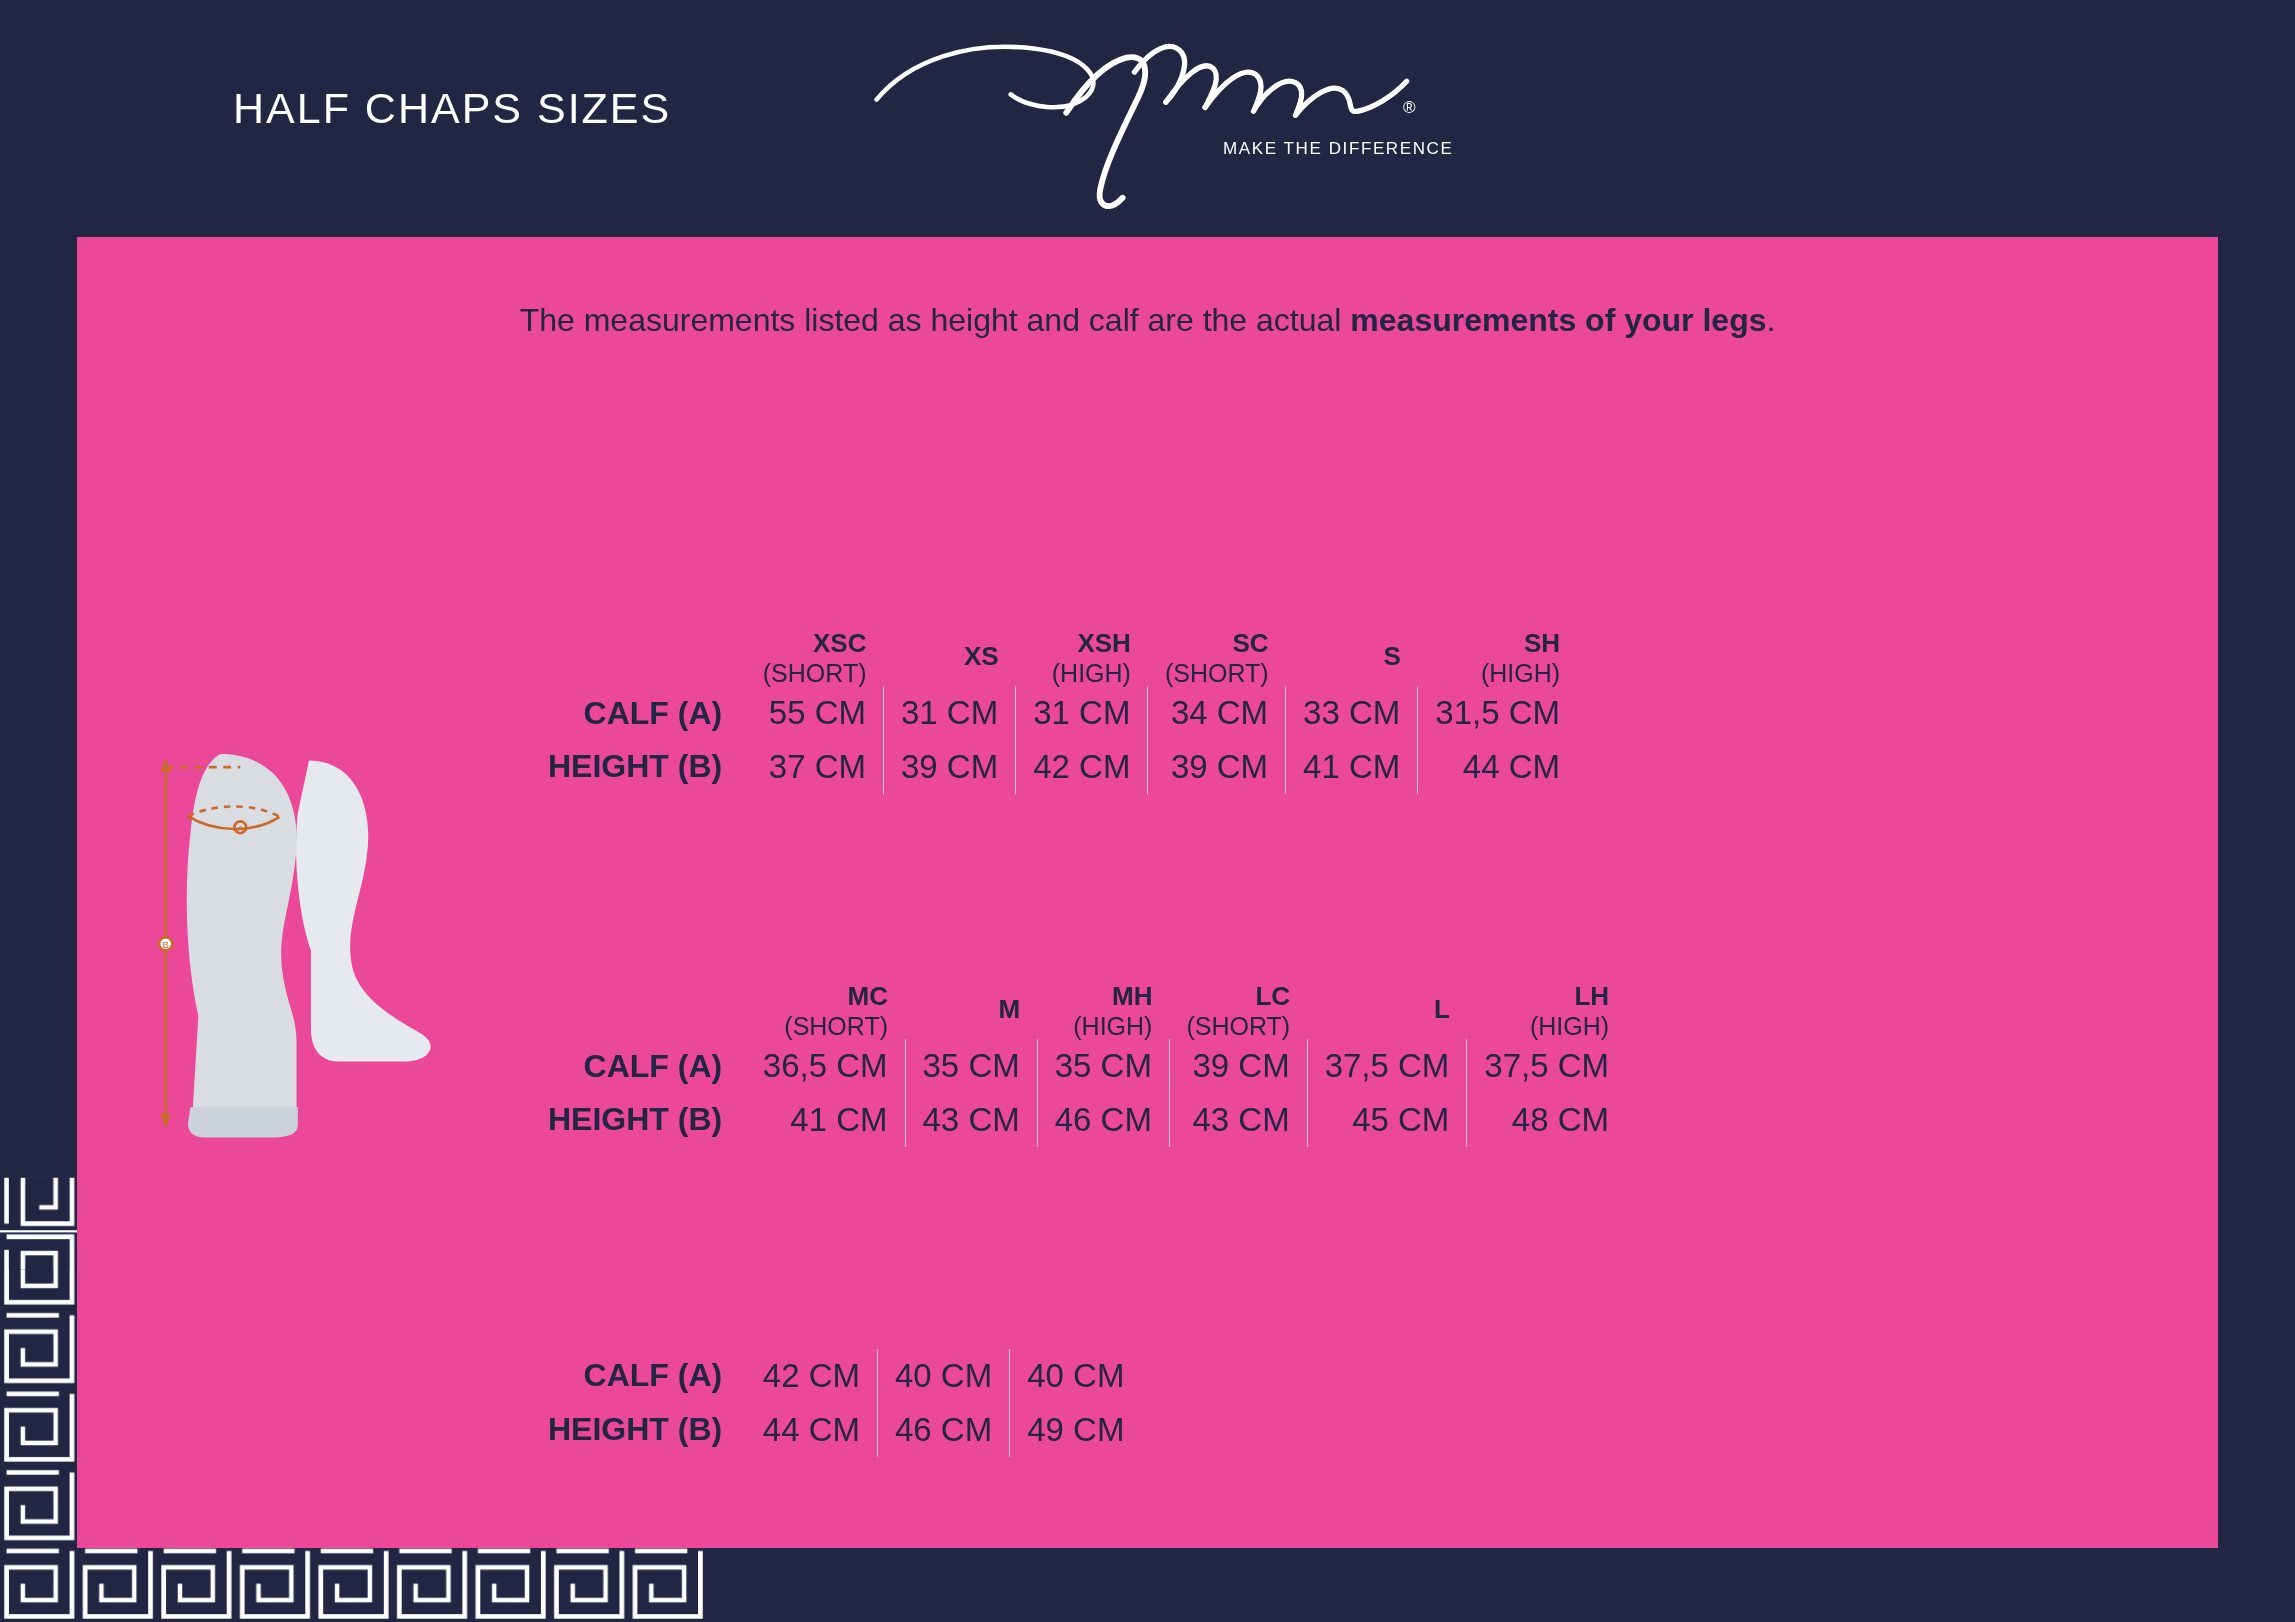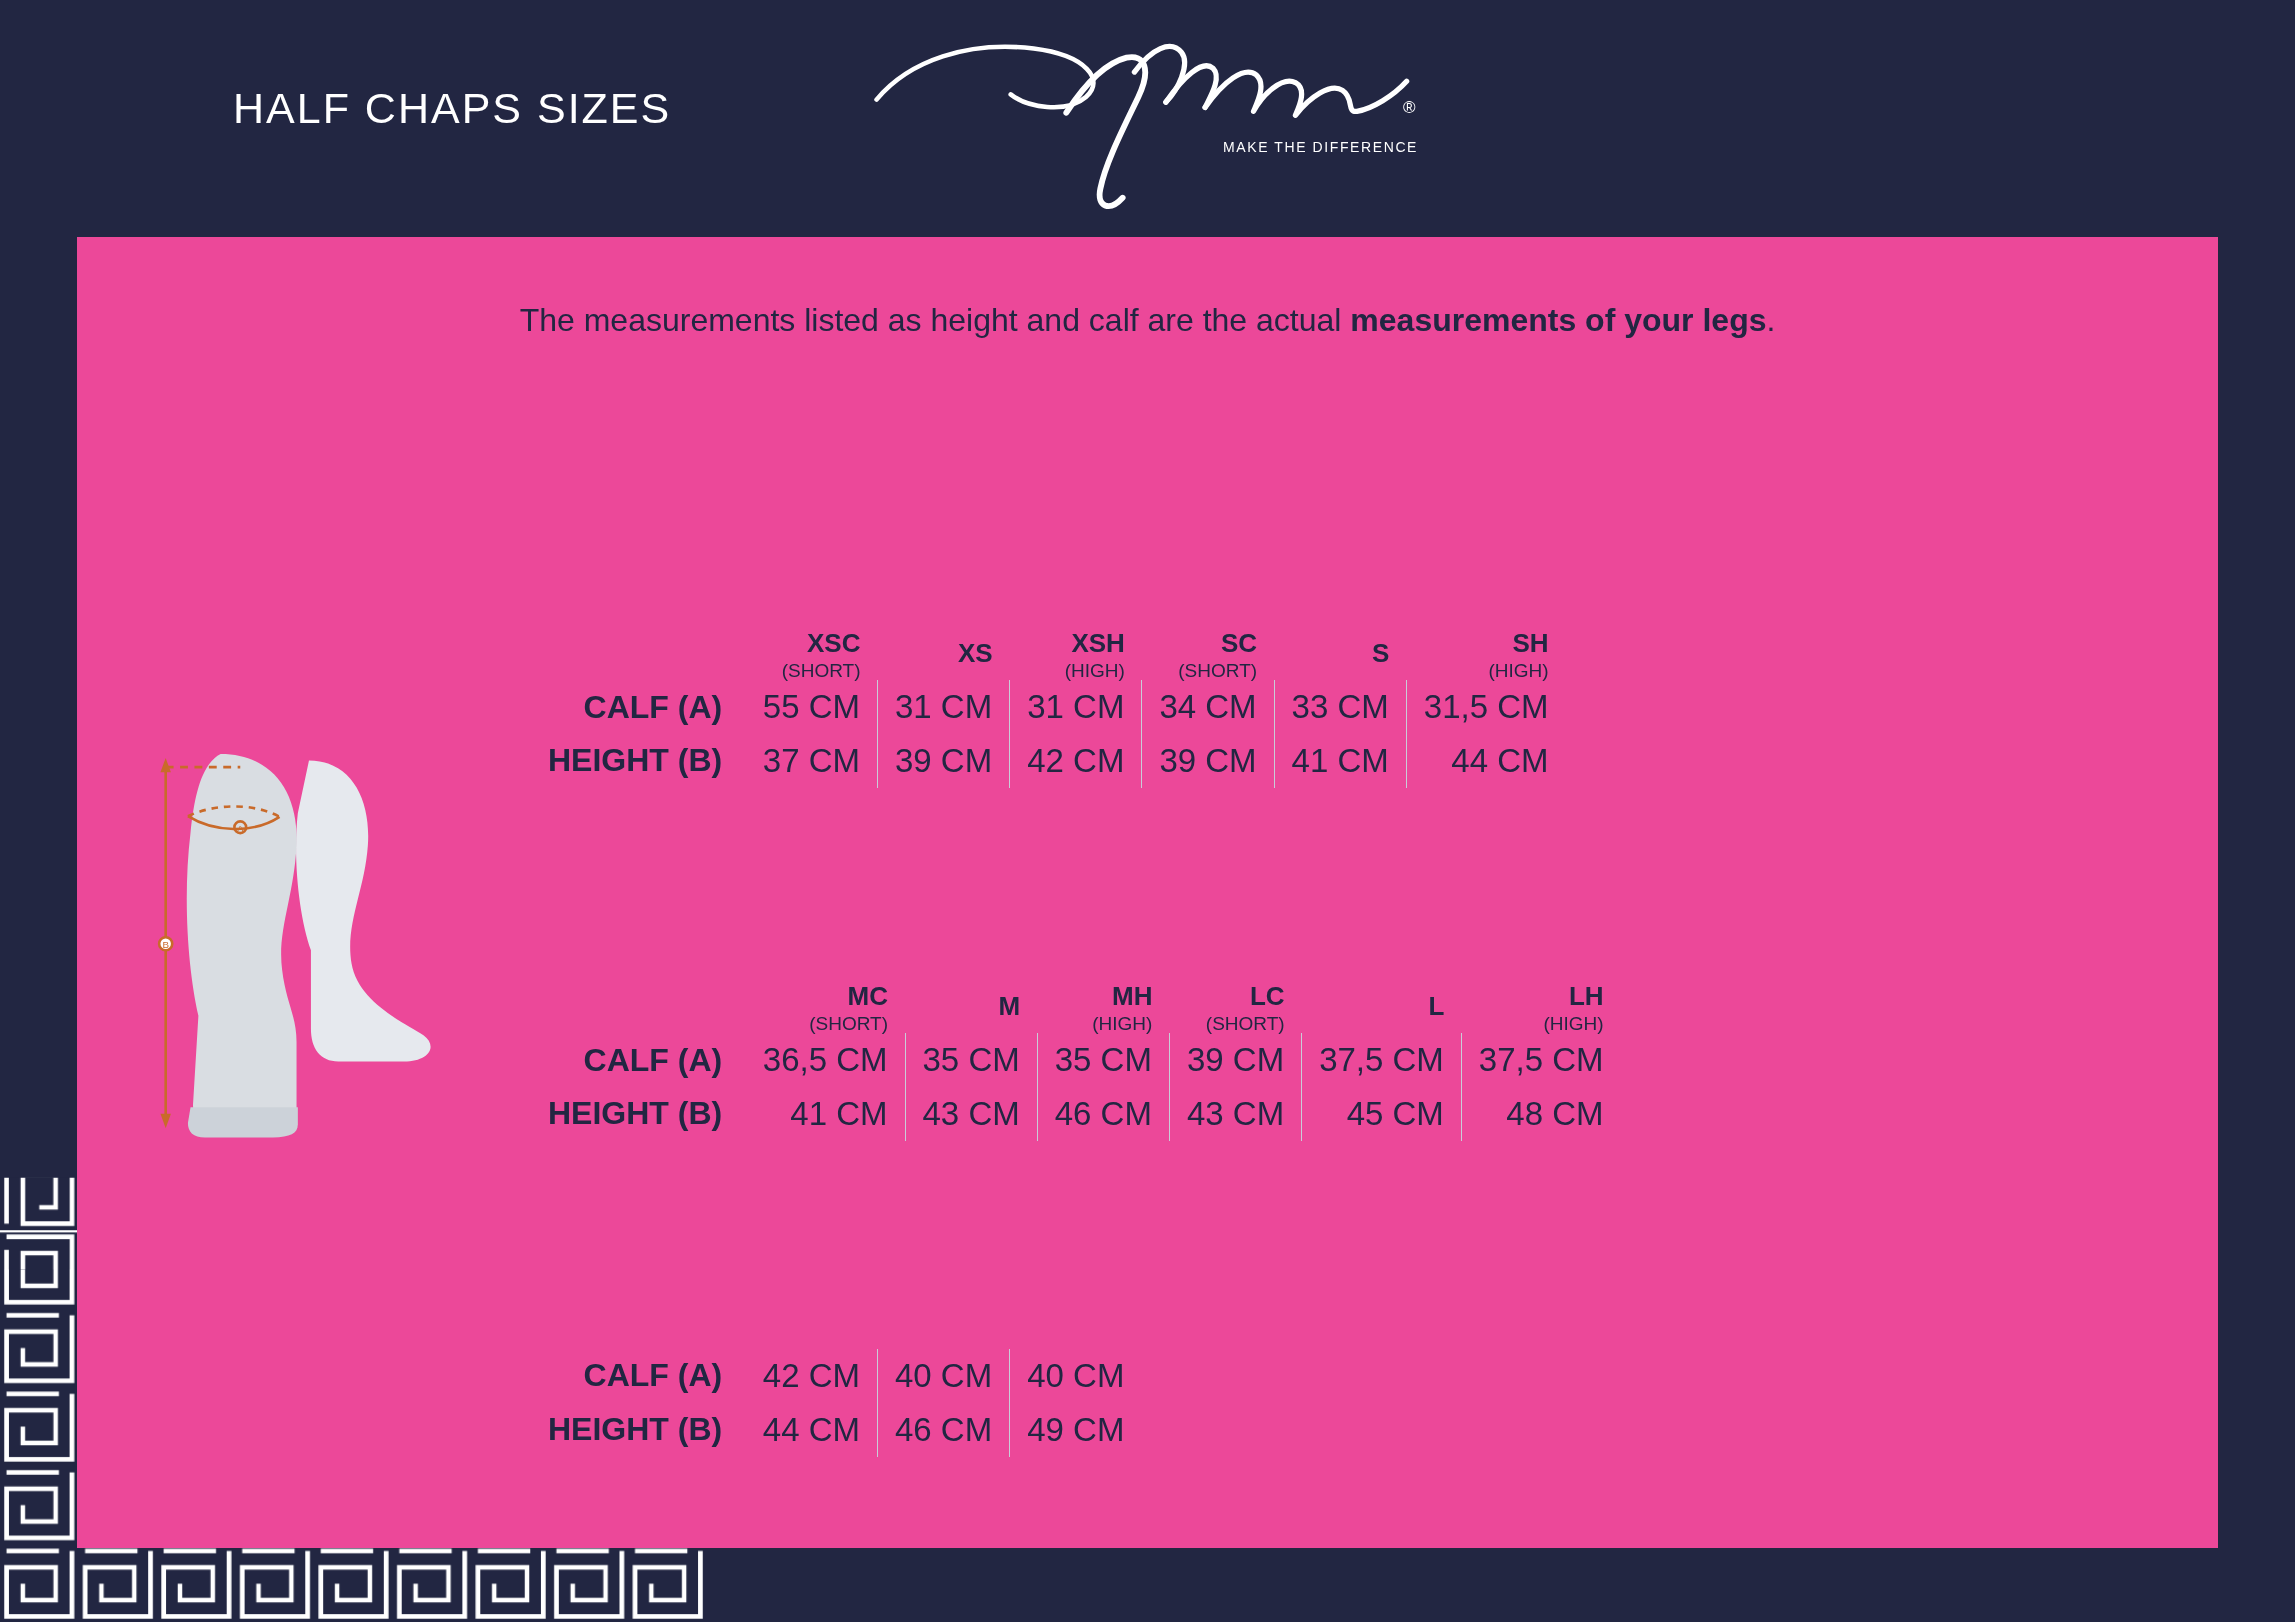--- a/index.html
+++ b/index.html
@@ -56,21 +56,21 @@
     left: 533px;
     top: 64px;
     color: #ffffff;
     font-size: 17px;
   }
   .logo-tagline {
     position: absolute;
     left: 353px;
     top: 105px;
     color: #ffffff;
-    font-size: 14px;
+    font-size: 17px;
     letter-spacing: 1.6px;
     white-space: nowrap;
   }
 
   
   .card {
     position: absolute;
     left: 77px;
     top: 237px;
     width: 2141px;
@@ -121,21 +121,21 @@
     white-space: nowrap;
   }
   .sizehead {
     font-size: 26px;
     font-weight: 700;
     line-height: 1.0;
     padding-bottom: 3.9px !important;
     white-space: nowrap;
   }
   .sizesub {
-    font-size: 19px;
+    font-size: 25px;
     font-weight: 400;
     display: block;
     margin-top: 5.2px;
     white-space: nowrap;
   }
   .val {
     font-size: 33px;
     font-weight: 400;
     white-space: nowrap;
     padding: 7.9px 17px !important;

